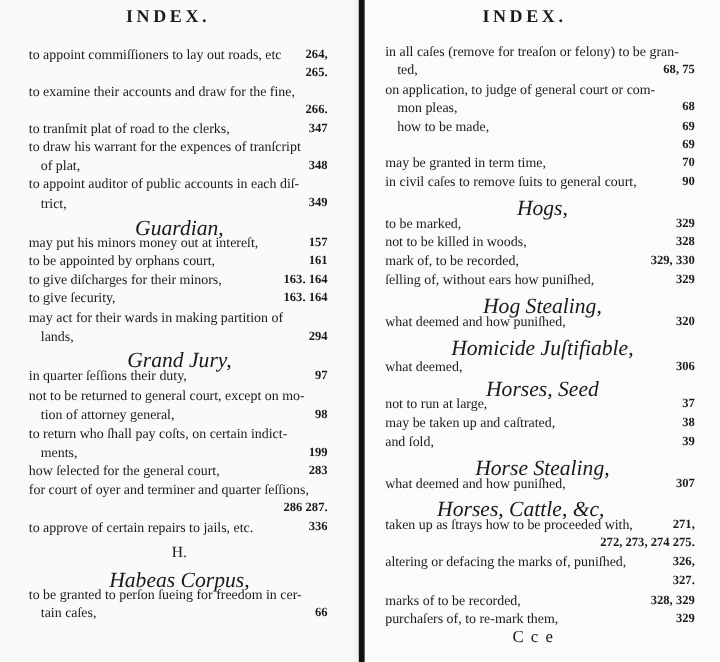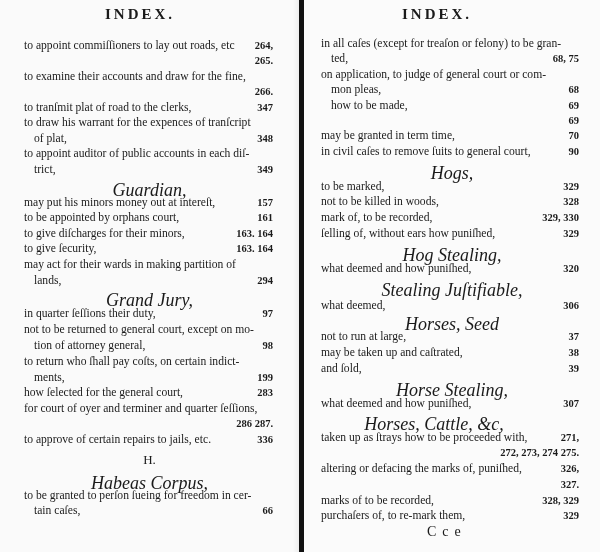--- a/index.html
+++ b/index.html
@@ -105,21 +105,21 @@
   <div class="line" style="left:34px; top:504px;">tain caſes,</div>
   <div class="pg" style="right:26px; top:504px;">66</div>
 </div>
 
 <div class="gutter-shadow"></div>
 <div class="gutter"></div>
 
 <div class="page page-right">
   <div class="title" style="left:98px; top:6px;">INDEX.</div>
 
-  <div class="line" style="left:17px; top:37px;">in all caſes (except for treaſon or felony) to be gran-</div>
+  <div class="line" style="left:17px; top:37px;">in all caſes (remove for treaſon or felony) to be gran-</div>
   <div class="line" style="left:27px; top:52px;">ted,</div>
   <div class="pg" style="right:21px; top:52px;">68, 75</div>
   <div class="line" style="left:17px; top:68px;">on application, to judge of general court or com-</div>
   <div class="line" style="left:27px; top:83px;">mon pleas,</div>
   <div class="pg" style="right:21px; top:83px;">68</div>
   <div class="line" style="left:27px; top:99px;">how to be made,</div>
   <div class="pg" style="right:21px; top:99px;">69</div>
   <div class="pg" style="right:21px; top:114px;">69</div>
   <div class="line" style="left:17px; top:129px;text-align:center;">may be granted in term time,</div>
   <div class="pg" style="right:21px; top:129px;">70</div>
@@ -133,21 +133,21 @@
   <div class="pg" style="right:21px; top:195px;">328</div>
   <div class="line" style="left:17px; top:211px;">mark of, to be recorded,</div>
   <div class="pg" style="right:21px; top:211px;">329, 330</div>
   <div class="line" style="left:17px; top:227px;">ſelling of, without ears how puniſhed,</div>
   <div class="pg" style="right:21px; top:227px;">329</div>
 
   <div class="heading" style="left:0; width:296px; top:245px;">Hog Stealing,</div>
   <div class="line" style="left:17px; top:262px;">what deemed and how puniſhed,</div>
   <div class="pg" style="right:21px; top:262px;">320</div>
 
-  <div class="heading" style="left:0; width:296px; top:280px;">Stealing Juſtifiable,</div>
+  <div class="heading" style="left:0; width:296px; top:280px;">Homicide Juſtifiable,</div>
   <div class="line" style="left:17px; top:299px;">what deemed,</div>
   <div class="pg" style="right:21px; top:299px;">306</div>
 
   <div class="heading" style="left:0; width:296px; top:314px;">Horses, Seed</div>
   <div class="line" style="left:17px; top:330px;">not to run at large,</div>
   <div class="pg" style="right:21px; top:330px;">37</div>
   <div class="line" style="left:17px; top:346px;">may be taken up and caſtrated,</div>
   <div class="pg" style="right:21px; top:346px;">38</div>
   <div class="line" style="left:17px; top:362px;">and ſold,</div>
   <div class="pg" style="right:21px; top:362px;">39</div>

